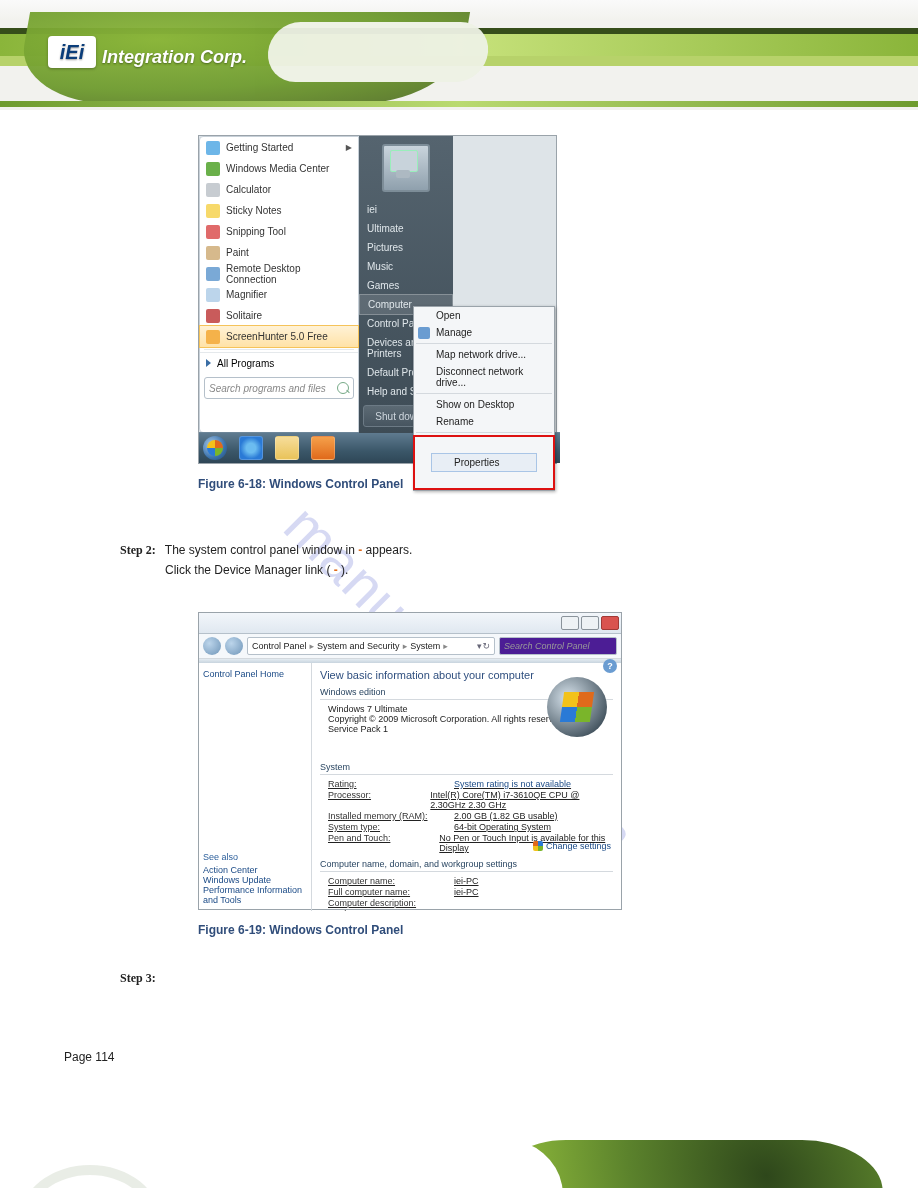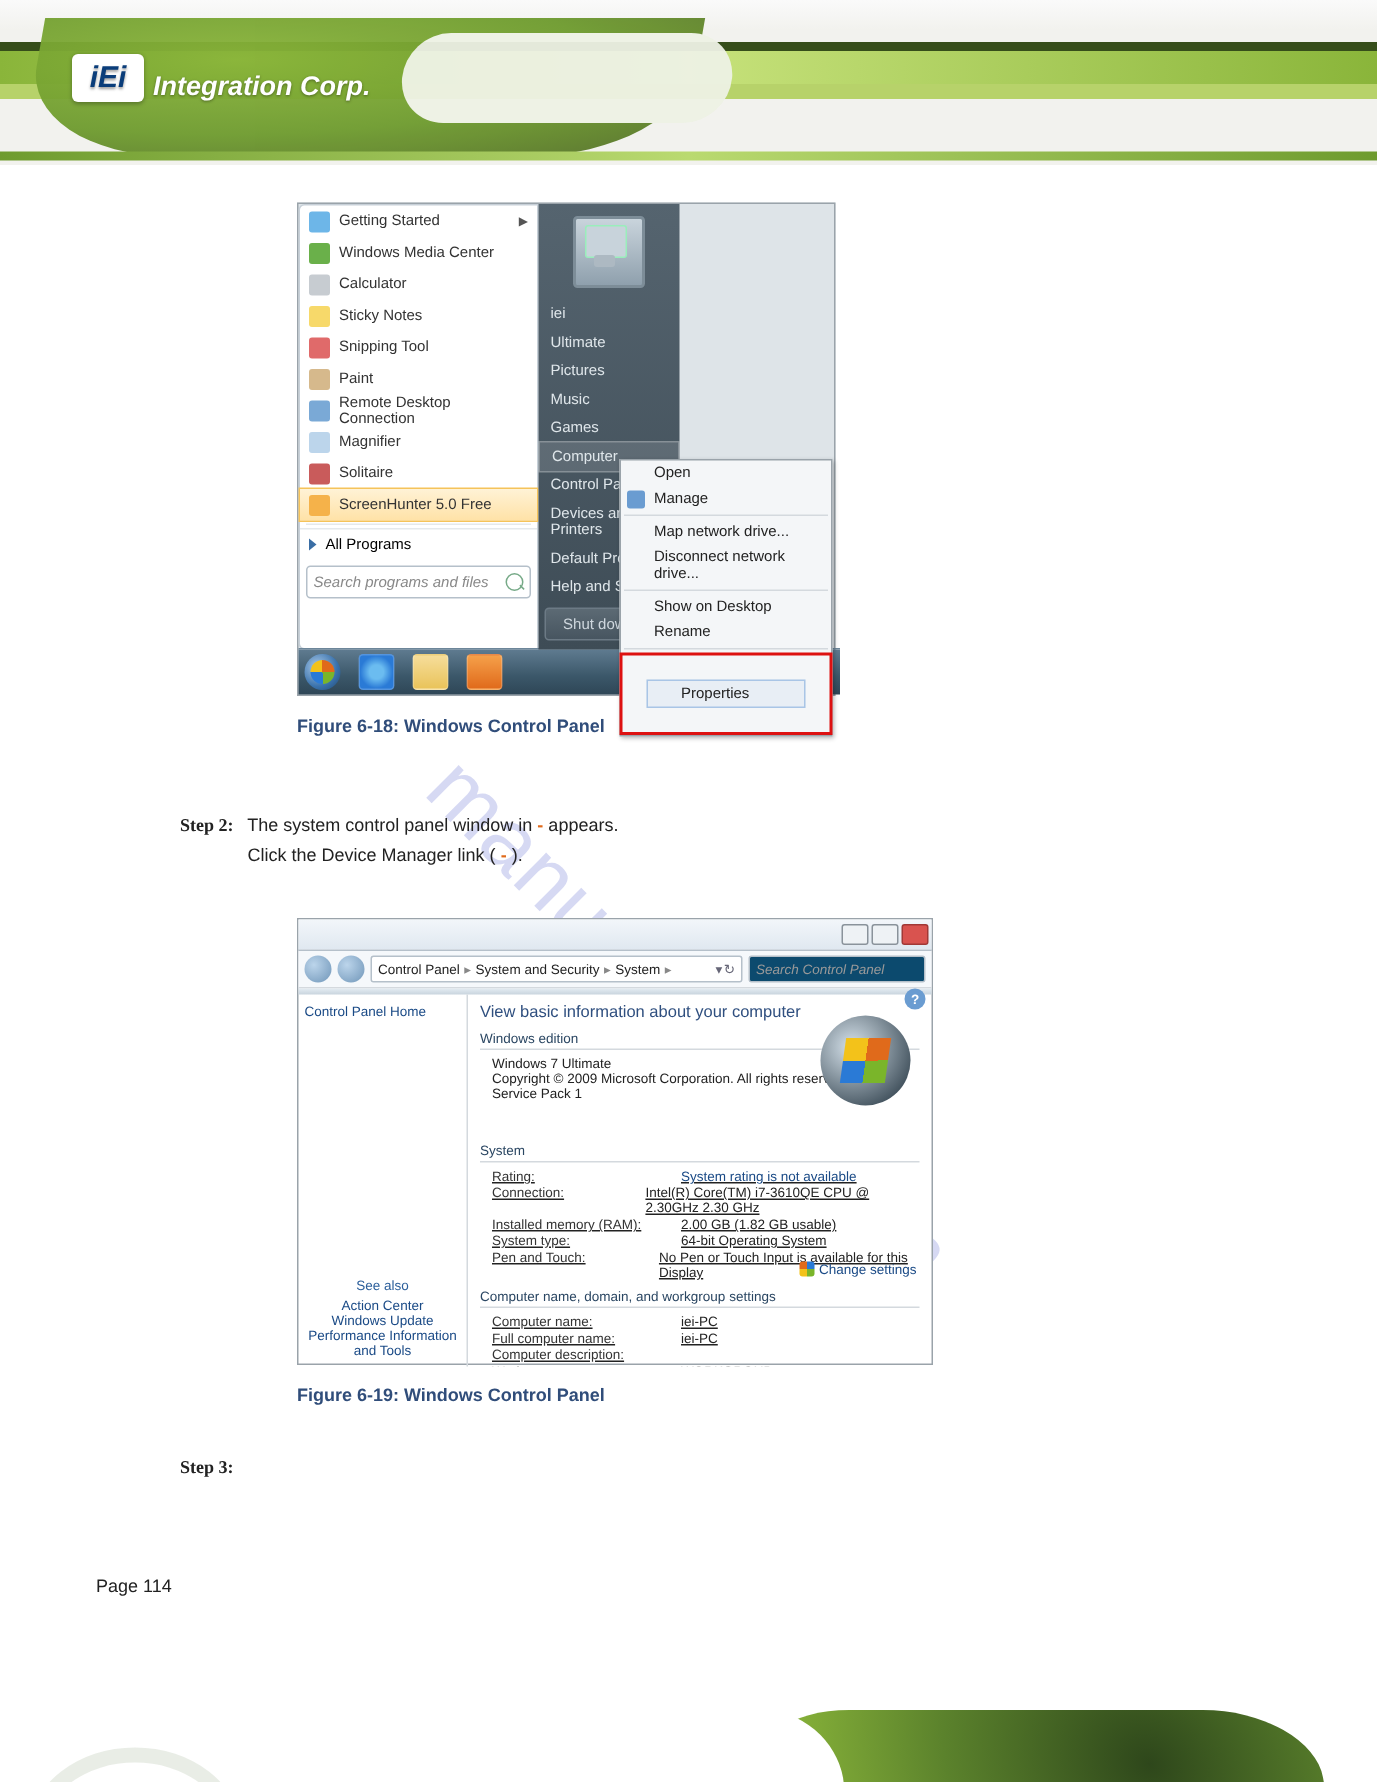--- a/index.html
+++ b/index.html
@@ -292,31 +292,31 @@
     border-bottom:1px solid #d4d9de;
     background:#f5f8fb;
   }
   .navbtn{width:18px;height:18px;border-radius:50%;background:radial-gradient(circle at 35% 35%,#bcd5eb,#6f95b8);}
   .addr{
     flex:1;height:16px;border:1px solid #b5c0ca;border-radius:2px;background:#fff;display:flex;align-items:center;padding:0 4px;gap:3px;color:#222;
   }
   .addr .sep{color:#888;}
   .addr .refresh-group{margin-left:auto;display:flex;gap:1px;color:#667;}
   .searchbox{
-    width:108px;height:16px;border:1px solid #b5c0ca;border-radius:2px;background:#0c4a6e;color:#999;font-style:italic;display:flex;align-items:center;padding:0 4px;
+    width:108px;height:16px;border:1px solid #b5c0ca;border-radius:2px;background:#4c1d95;color:#999;font-style:italic;display:flex;align-items:center;padding:0 4px;
   }
   .headerbar{height:4px;background:linear-gradient(#e4ecf2,#c8d4de);}
   .syspane{display:flex;height:248px;}
   .leftpane{width:104px;border-right:1px solid #d4d9de;padding:6px 4px;display:flex;flex-direction:column;gap:4px;position:relative;}
   .cphome{color:#1a4a86;font-size:9px;margin-bottom:2px;}
   .lp-item{display:flex;align-items:center;gap:4px;padding:1px 2px;}
   .lp-item .li-ico{width:10px;height:10px;border-radius:2px;}
   .lp-item.hl{border:2px solid #d11;margin:-2px -1px;}
   .lp-link{color:#1a4a86;}
-  .see-also{margin-top:auto;font-size:9px;color:#1a4a86;display:flex;flex-direction:column;gap:3px;text-align:center;}
+  .see-also{margin-top:auto;font-size:9px;color:#1a4a86;display:flex;flex-direction:column;gap:3px;}
   .see-also .hdr{color:#2c5f9b;}
   .rightpane{flex:1;padding:6px 8px;position:relative;overflow:hidden;}
   .rp-title{color:#2f4f7f;font-size:11px;margin-bottom:4px;}
   .group-lbl{color:#2a4662;margin:6px 0 2px;}
   .kv{display:flex;gap:6px;margin:1px 0;text-decoration:underline;}
   .kv .k{width:120px;color:#333;}
   .kv .v{color:#222;}
   .kv .v.link{color:#1a4a86;}
   .fieldset-line{height:1px;background:#d4d9de;margin:2px 0 4px;}
   .change-link{position:absolute;right:10px;top:178px;color:#1a4a86;display:flex;gap:3px;align-items:center;}
@@ -550,21 +550,21 @@
         <div class="winlogo"></div>
 
         <div class="group-lbl" style="margin-top:28px;">System</div>
         <div class="fieldset-line"></div>
         <div id="system-rows">
             <div class="kv" style="margin-left: 8px;">
               <div class="k">Rating:</div>
               <div class="v link">System rating is not available</div>
             </div>
             <div class="kv" style="margin-left: 8px;">
-              <div class="k">Connection:</div>
+              <div class="k">Processor:</div>
               <div class="v">Intel(R) Core(TM) i7-3610QE CPU @ 2.30GHz  2.30 GHz</div>
             </div>
             <div class="kv" style="margin-left: 8px;">
               <div class="k">Installed memory (RAM):</div>
               <div class="v">2.00 GB (1.82 GB usable)</div>
             </div>
             <div class="kv" style="margin-left: 8px;">
               <div class="k">System type:</div>
               <div class="v">64-bit Operating System</div>
             </div>

